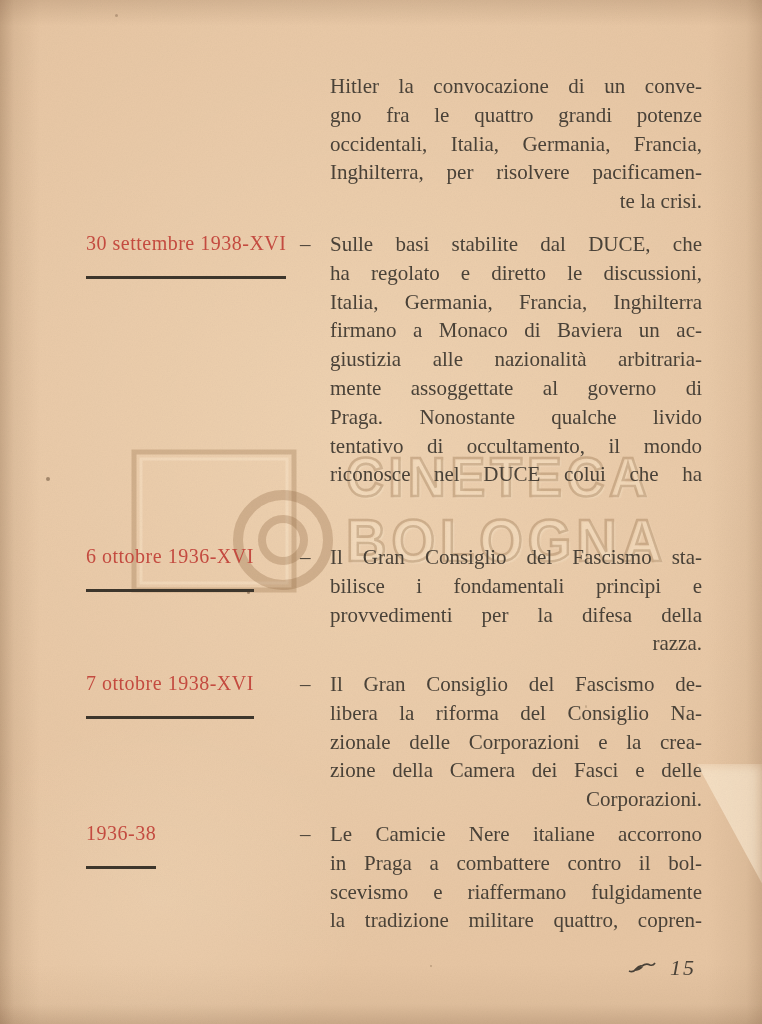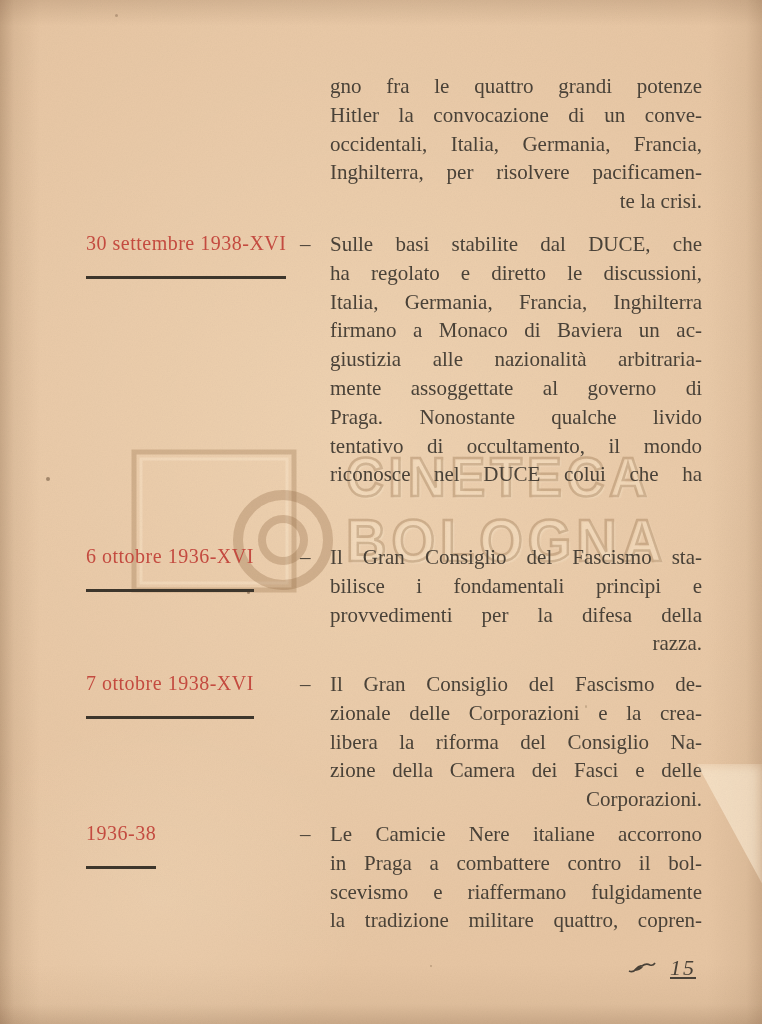--- a/index.html
+++ b/index.html
@@ -39,21 +39,21 @@
   .entry{position:absolute;left:0;width:762px;}
   .tcol{position:absolute;left:330px;width:372px;font-size:21px;line-height:28.8px;color:#4a4238;}
   .tcol .jl{text-align:justify;text-align-last:justify;}
   .tcol .ll{text-align:right;}
   .dash{position:absolute;left:300px;top:0;font-size:21px;line-height:28.8px;color:#4a4238;}
   .date{
     position:absolute;left:86px;top:1px;
     font-size:20px;letter-spacing:0.5px;color:#c64b40;
     border-bottom:3px solid #3d362c;padding-bottom:21px;line-height:24px;
   }
-  .footer{position:absolute;left:628px;top:955px;display:flex;align-items:center;gap:14px;color:#4a4238;text-decoration:underline;}
+  .footer{position:absolute;left:628px;top:955px;display:flex;align-items:center;gap:14px;color:#4a4238;}
   .footer .pnum{font-size:22px;font-style:italic;letter-spacing:2px;}
 
   
   .crease{
     position:absolute;right:0;bottom:0;width:250px;height:260px;
     background:rgba(255,243,221,0.55);
     clip-path:polygon(74% 0, 100% 0, 100% 46%);
     filter:blur(6px);
   }
   .speck{position:absolute;border-radius:50%;background:rgba(80,55,35,0.45);}
@@ -71,22 +71,22 @@
       <circle cx="155" cy="98" r="21" fill="none" stroke="rgba(148,108,70,0.32)" stroke-width="8"></circle>
     </svg>
     <div class="wm-text">
       <div class="l1">CINETECA</div>
       <div class="l2">BOLOGNA</div>
     </div>
   </div>
 
   <div class="entry" style="top:72px">
     <div class="tcol">
+      <div class="jl">Hitler la convocazione di un conve-</div>
       <div class="jl">gno fra le quattro grandi potenze</div>
-      <div class="jl">Hitler la convocazione di un conve-</div>
       <div class="jl">occidentali, Italia, Germania, Francia,</div>
       <div class="jl">Inghilterra, per risolvere pacificamen-</div>
       <div class="ll">te la crisi.</div>
     </div>
   </div>
 
   <div class="entry" style="top:230px">
     <span class="date">30 settembre 1938-XVI</span>
     <span class="dash">–</span>
     <div class="tcol">
@@ -111,22 +111,22 @@
       <div class="jl">provvedimenti per la difesa della</div>
       <div class="ll">razza.</div>
     </div>
   </div>
 
   <div class="entry" style="top:670px">
     <span class="date">7 ottobre 1938-XVI</span>
     <span class="dash">–</span>
     <div class="tcol">
       <div class="jl">Il Gran Consiglio del Fascismo de-</div>
+      <div class="jl">libera la riforma del Consiglio Na-</div>
       <div class="jl">zionale delle Corporazioni e la crea-</div>
-      <div class="jl">libera la riforma del Consiglio Na-</div>
       <div class="jl">zione della Camera dei Fasci e delle</div>
       <div class="ll">Corporazioni.</div>
     </div>
   </div>
 
   <div class="entry" style="top:820px">
     <span class="date">1936-38</span>
     <span class="dash">–</span>
     <div class="tcol">
       <div class="jl">Le Camicie Nere italiane accorrono</div>

